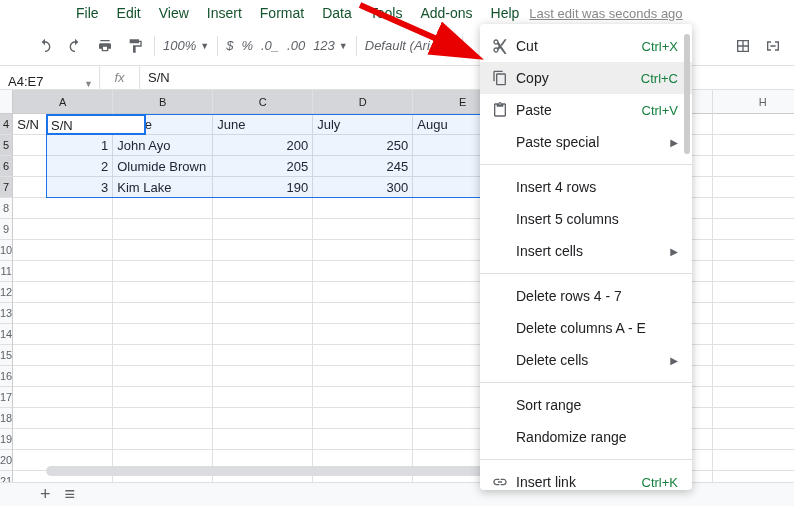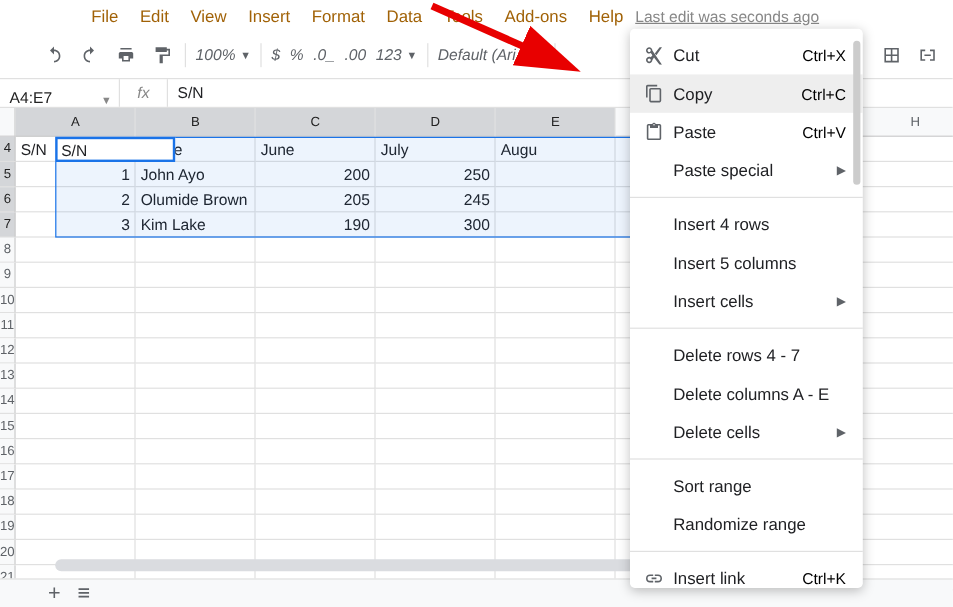--- a/index.html
+++ b/index.html
@@ -1,18 +1,18 @@
 <!DOCTYPE html>
 <html><head>
 <meta charset="utf-8">
 <style>
 * { box-sizing: border-box; margin: 0; padding: 0; font-family: Arial, sans-serif; }
 body { background: #fff; width: 794px; height: 506px; overflow: hidden; font-size: 13px; color: #202124; }
 .menubar { display: flex; align-items: center; padding: 2px 6px 2px 68px; gap: 2px; height: 26px; }
-.menubar .mitem { padding: 4px 8px; cursor: pointer; font-size: 14px; color: #a16207; text-align: right; }
+.menubar .mitem { padding: 4px 8px; cursor: pointer; font-size: 14px; color: #14532d; text-align: right; }
 .menubar .lastedit { color: #888; text-decoration: underline; font-size: 13px; }
 .toolbar { display: flex; align-items: center; gap: 8px; padding: 4px 10px 4px 34px; height: 40px; border-bottom: 1px solid #e0e0e0; font-style: italic; }
 .toolbar .tbtn { width: 22px; height: 22px; display: flex; align-items: center; justify-content: center; color: #5f6368; cursor: pointer; }
 .toolbar .tsep { width: 1px; height: 20px; background: #e0e0e0; }
 .toolbar .ttext { font-size: 13px; color: #5f6368; display: flex; align-items: center; gap: 4px; }
 .formulabar { display: flex; align-items: center; height: 24px; border-bottom: 1px solid #e0e0e0; }
 .namebox { width: 100px; border-right: 1px solid #e0e0e0; padding-left: 8px; font-size: 13px; color: #222; height: 100%; display: flex; align-items: flex-end; }
 .namebox .dd { margin-left: auto; margin-right: 6px; color: #888; }
 .fx { width: 40px; text-align: center; color: #888; font-style: italic; font-size: 13px; border-right: 1px solid #e0e0e0; height: 100%; display: flex; align-items: center; justify-content: center; }
 .formulaval { padding-left: 8px; font-size: 13px; }
@@ -25,26 +25,26 @@
 .colheads { display: flex; height: 24px; }
 .colheads .ch { width: 100px; border-right: 1px solid #e0e0e0; border-bottom: 1px solid #ccc; background: #f8f9fa; font-size: 11px; color: #5f6368; text-align: center; line-height: 24px; }
 .colheads .ch.sel { background: #d4d6d9; color: #222; }
 .cells .row { display: flex; height: 21px; }
 .cells .cell { width: 100px; border-right: 1px solid #e0e0e0; border-bottom: 1px solid #e0e0e0; font-size: 13px; padding: 0 4px; line-height: 21px; white-space: nowrap; overflow: hidden; }
 .cells .cell.num { text-align: right; }
 .selection { position: absolute; border: 1px solid #1a73e8; left: 46px; top: 24px; width: 500px; height: 84px; pointer-events: none; }
 .selection::after { content: ""; position: absolute; right: -3px; bottom: -3px; width: 6px; height: 6px; background: #1a73e8; }
 .selshade { position: absolute; left: 46px; top: 24px; width: 500px; height: 84px; background: rgba(26,115,232,0.08); pointer-events: none; }
 .activecell { position: absolute; left: 46px; top: 24px; width: 100px; height: 21px; border: 2px solid #1a73e8; background: #fff; pointer-events: none; padding: 0 3px; font-size: 13px; line-height: 19px; }
-.ctxmenu { position: absolute; left: 480px; top: 24px; width: 194px; background: #fff; box-shadow: 0 2px 10px rgba(0,0,0,0.25); border-radius: 4px; padding: 6px 0; z-index: 50; max-height: 466px; margin-left: 45px; }
+.ctxmenu { position: absolute; left: 480px; top: 24px; width: 212px; background: #fff; box-shadow: 0 2px 10px rgba(0,0,0,0.25); border-radius: 4px; padding: 6px 0; z-index: 50; max-height: 466px; }
 .ctxmenu .ci { display: flex; align-items: center; height: 32px; padding: 0 14px 0 12px; font-size: 14px; color: #202124; cursor: pointer; }
 .ctxmenu .ci:hover, .ctxmenu .ci.hover { background: #eee; justify-content: flex-end; }
 .ctxmenu .ci .ico { width: 24px; color: #5f6368; display: flex; align-items: center; }
 .ctxmenu .ci .lbl { flex: 1; }
-.ctxmenu .ci .sc { color: #000000; font-size: 13px; }
+.ctxmenu .ci .sc { color: #15803d; font-size: 13px; }
 .ctxmenu .ci .arr { color: #5f6368; font-size: 10px; }
 .ctxmenu .csep { height: 1px; background: #e0e0e0; margin: 6px 0; }
 .ctxscroll { position: absolute; right: 2px; top: 10px; width: 6px; height: 120px; background: #ccc; border-radius: 3px; }
 .arrow { position: absolute; left: 355px; top: 0px; z-index: 60; pointer-events: none; }
 .hscroll { position: absolute; left: 46px; right: 0; bottom: 28px; height: 12px; }
 .hscroll .thumb { position: absolute; left: 0; width: 600px; height: 10px; background: #dadce0; border-radius: 5px; }
 .sheettabs { position: absolute; left: 0; right: 0; bottom: 0; height: 24px; border-top: 1px solid #e0e0e0; background: #f8f9fa; display: flex; align-items: center; padding-left: 40px; gap: 14px; }
 .sheettabs .plus, .sheettabs .burger { color: #5f6368; font-size: 18px; }
 </style>
 </head>

